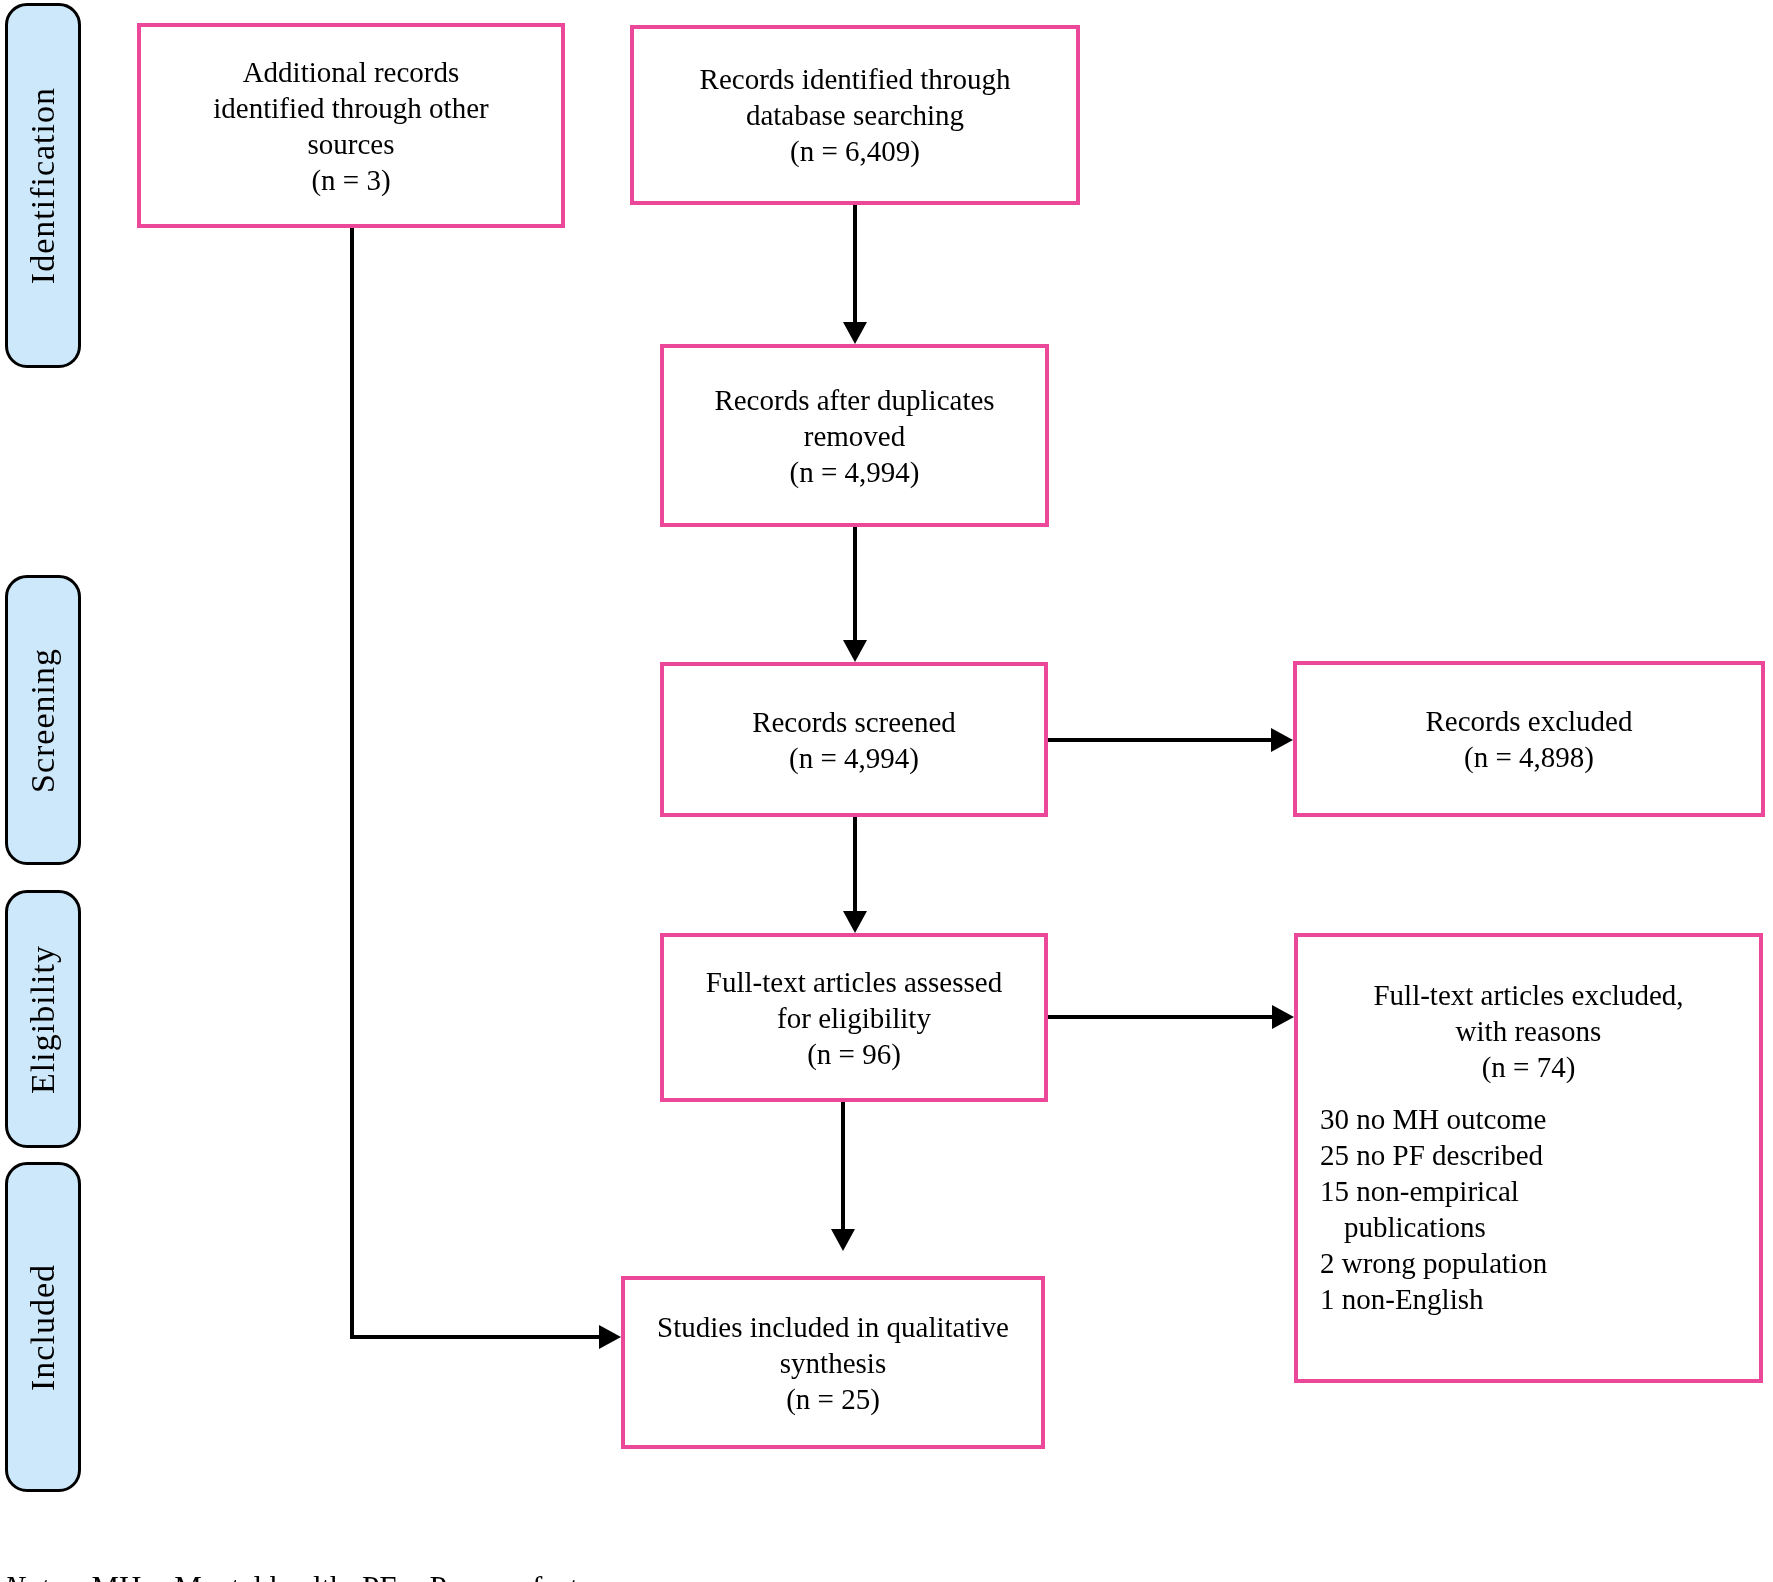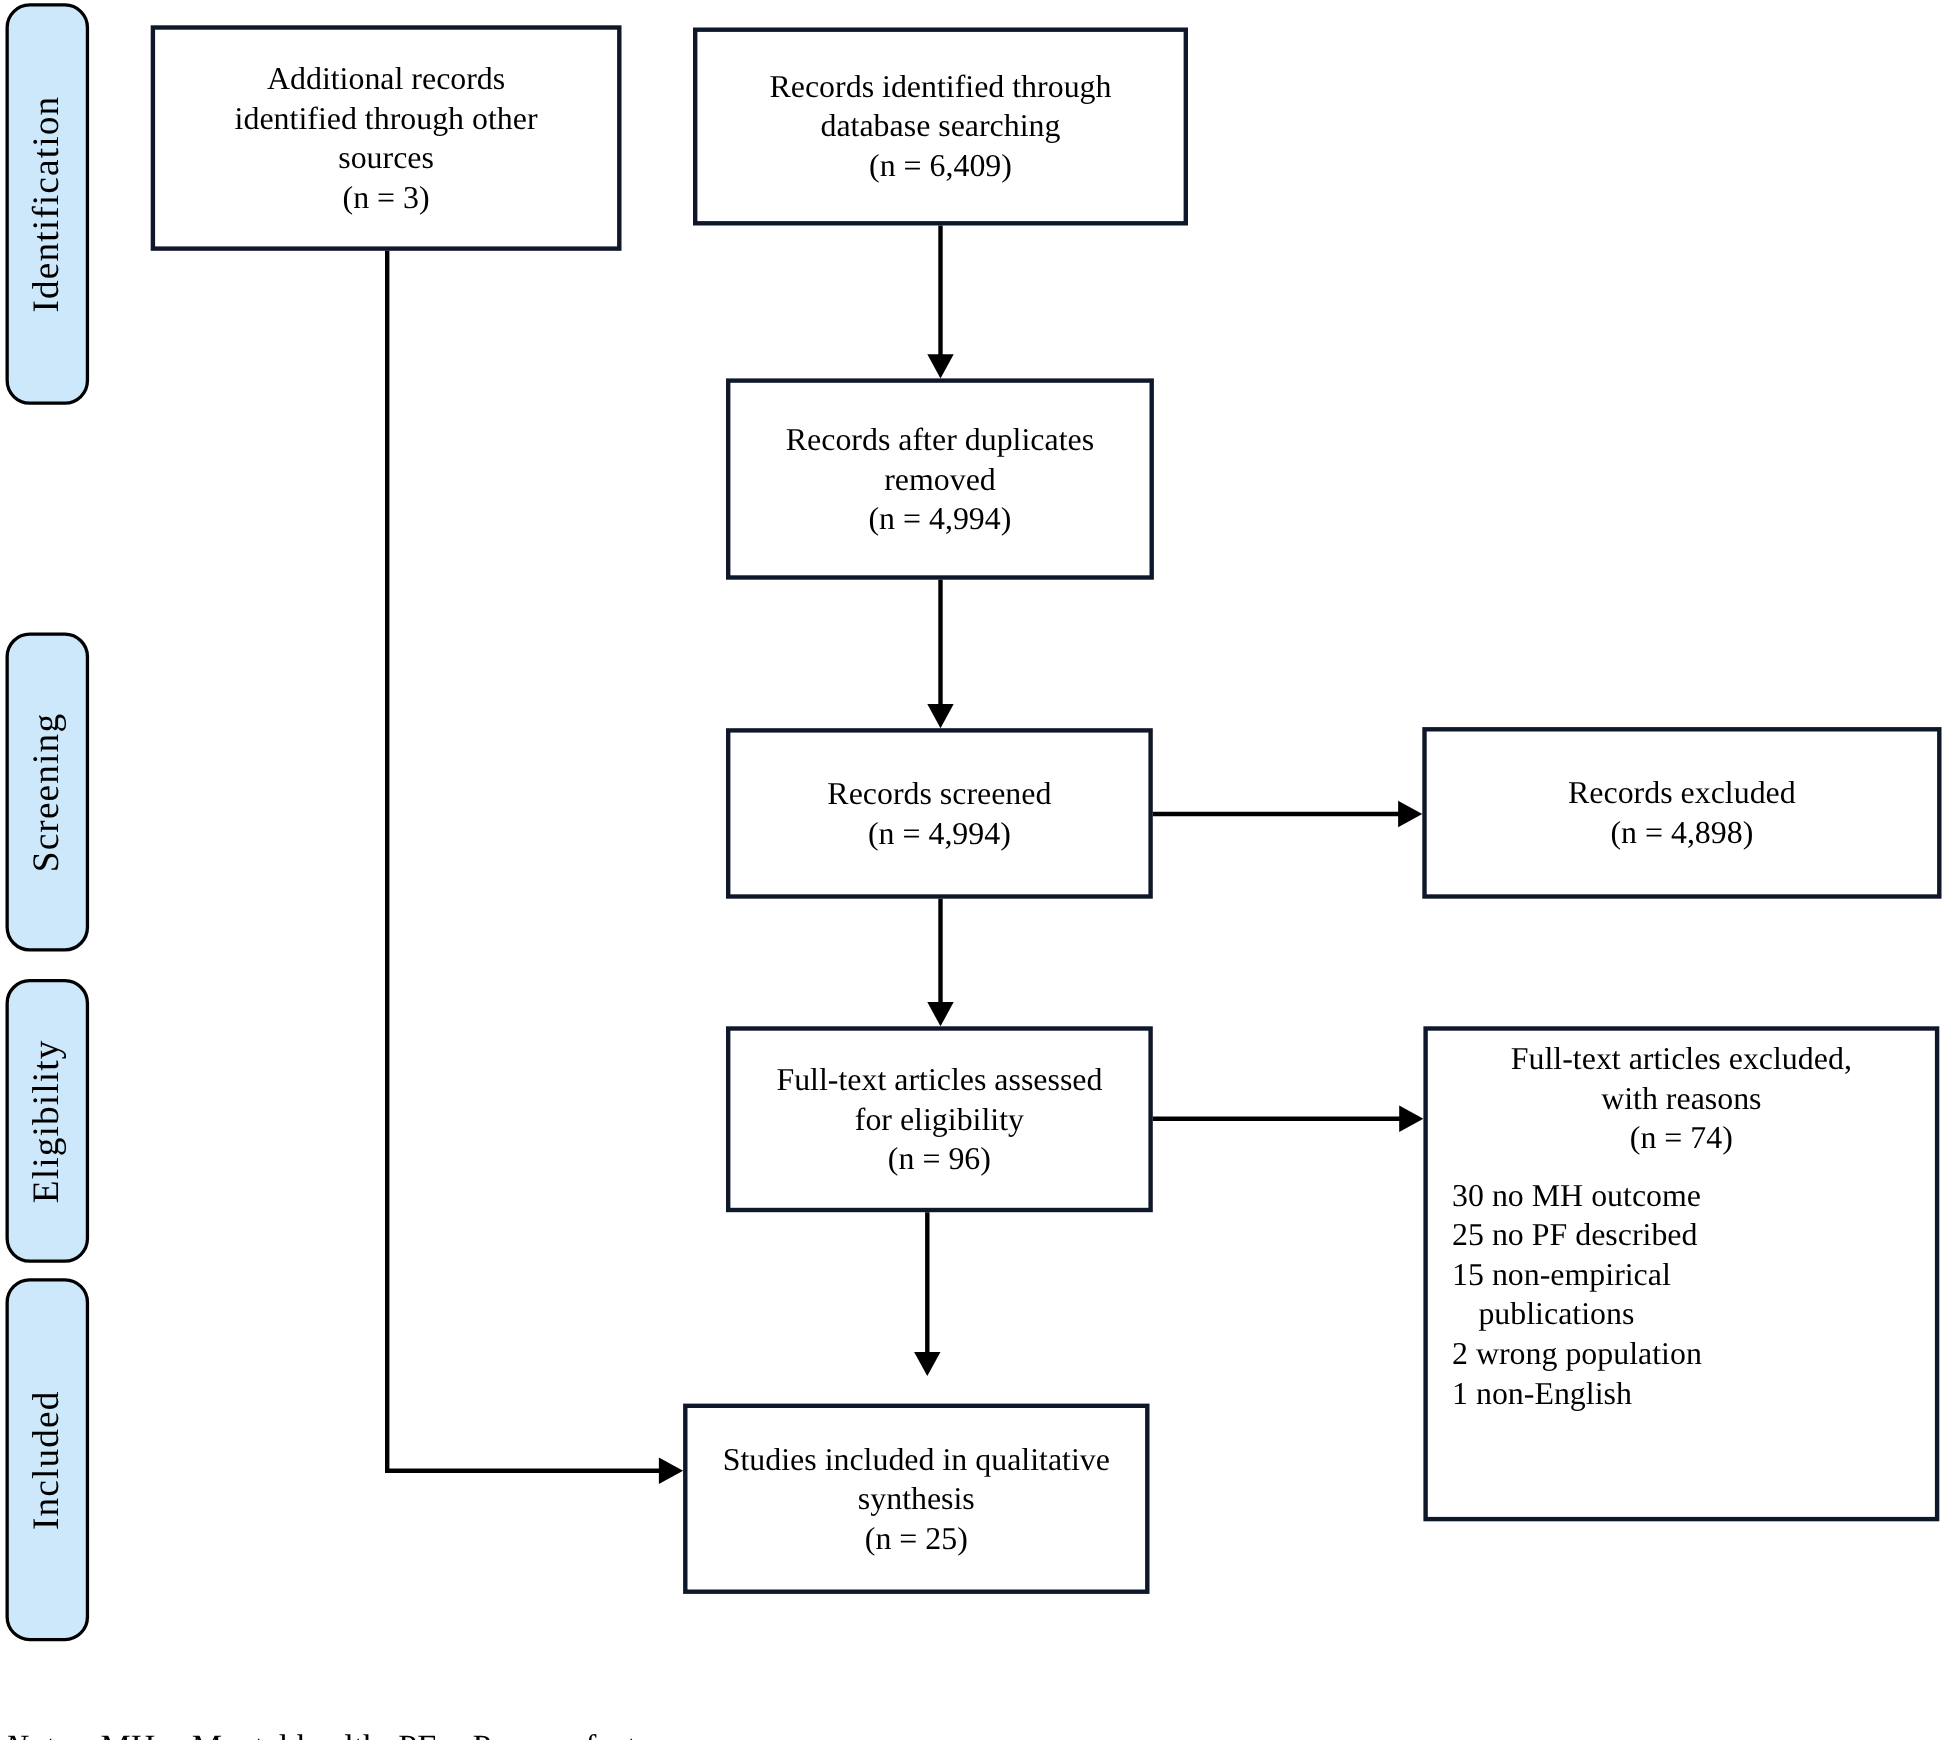--- a/index.html
+++ b/index.html
@@ -27,33 +27,33 @@
   .stage span {
     writing-mode:vertical-rl;
     transform:rotate(180deg);
     font-size:34px;
     letter-spacing:1px;
     white-space:nowrap;
   }
   .fbox {
     position:absolute;
     background:#ffffff;
-    border:4px solid #0f172a;
+    border:4px solid #ec4899;
     box-sizing:border-box;
     display:flex;
     flex-direction:column;
     align-items:center;
     justify-content:center;
     text-align:center;
     font-size:29px;
     line-height:36px;
   }
   .fbox.top-align {
     justify-content:flex-start;
-    padding-top:8px;
+    padding-top:40px;
   }
   .reasons {
     align-self:stretch;
     text-align:left;
     padding-left:22px;
     margin-top:16px;
   }
   .reasons div:nth-child(4) { padding-left:24px; }
   .connectors {
     position:absolute;

